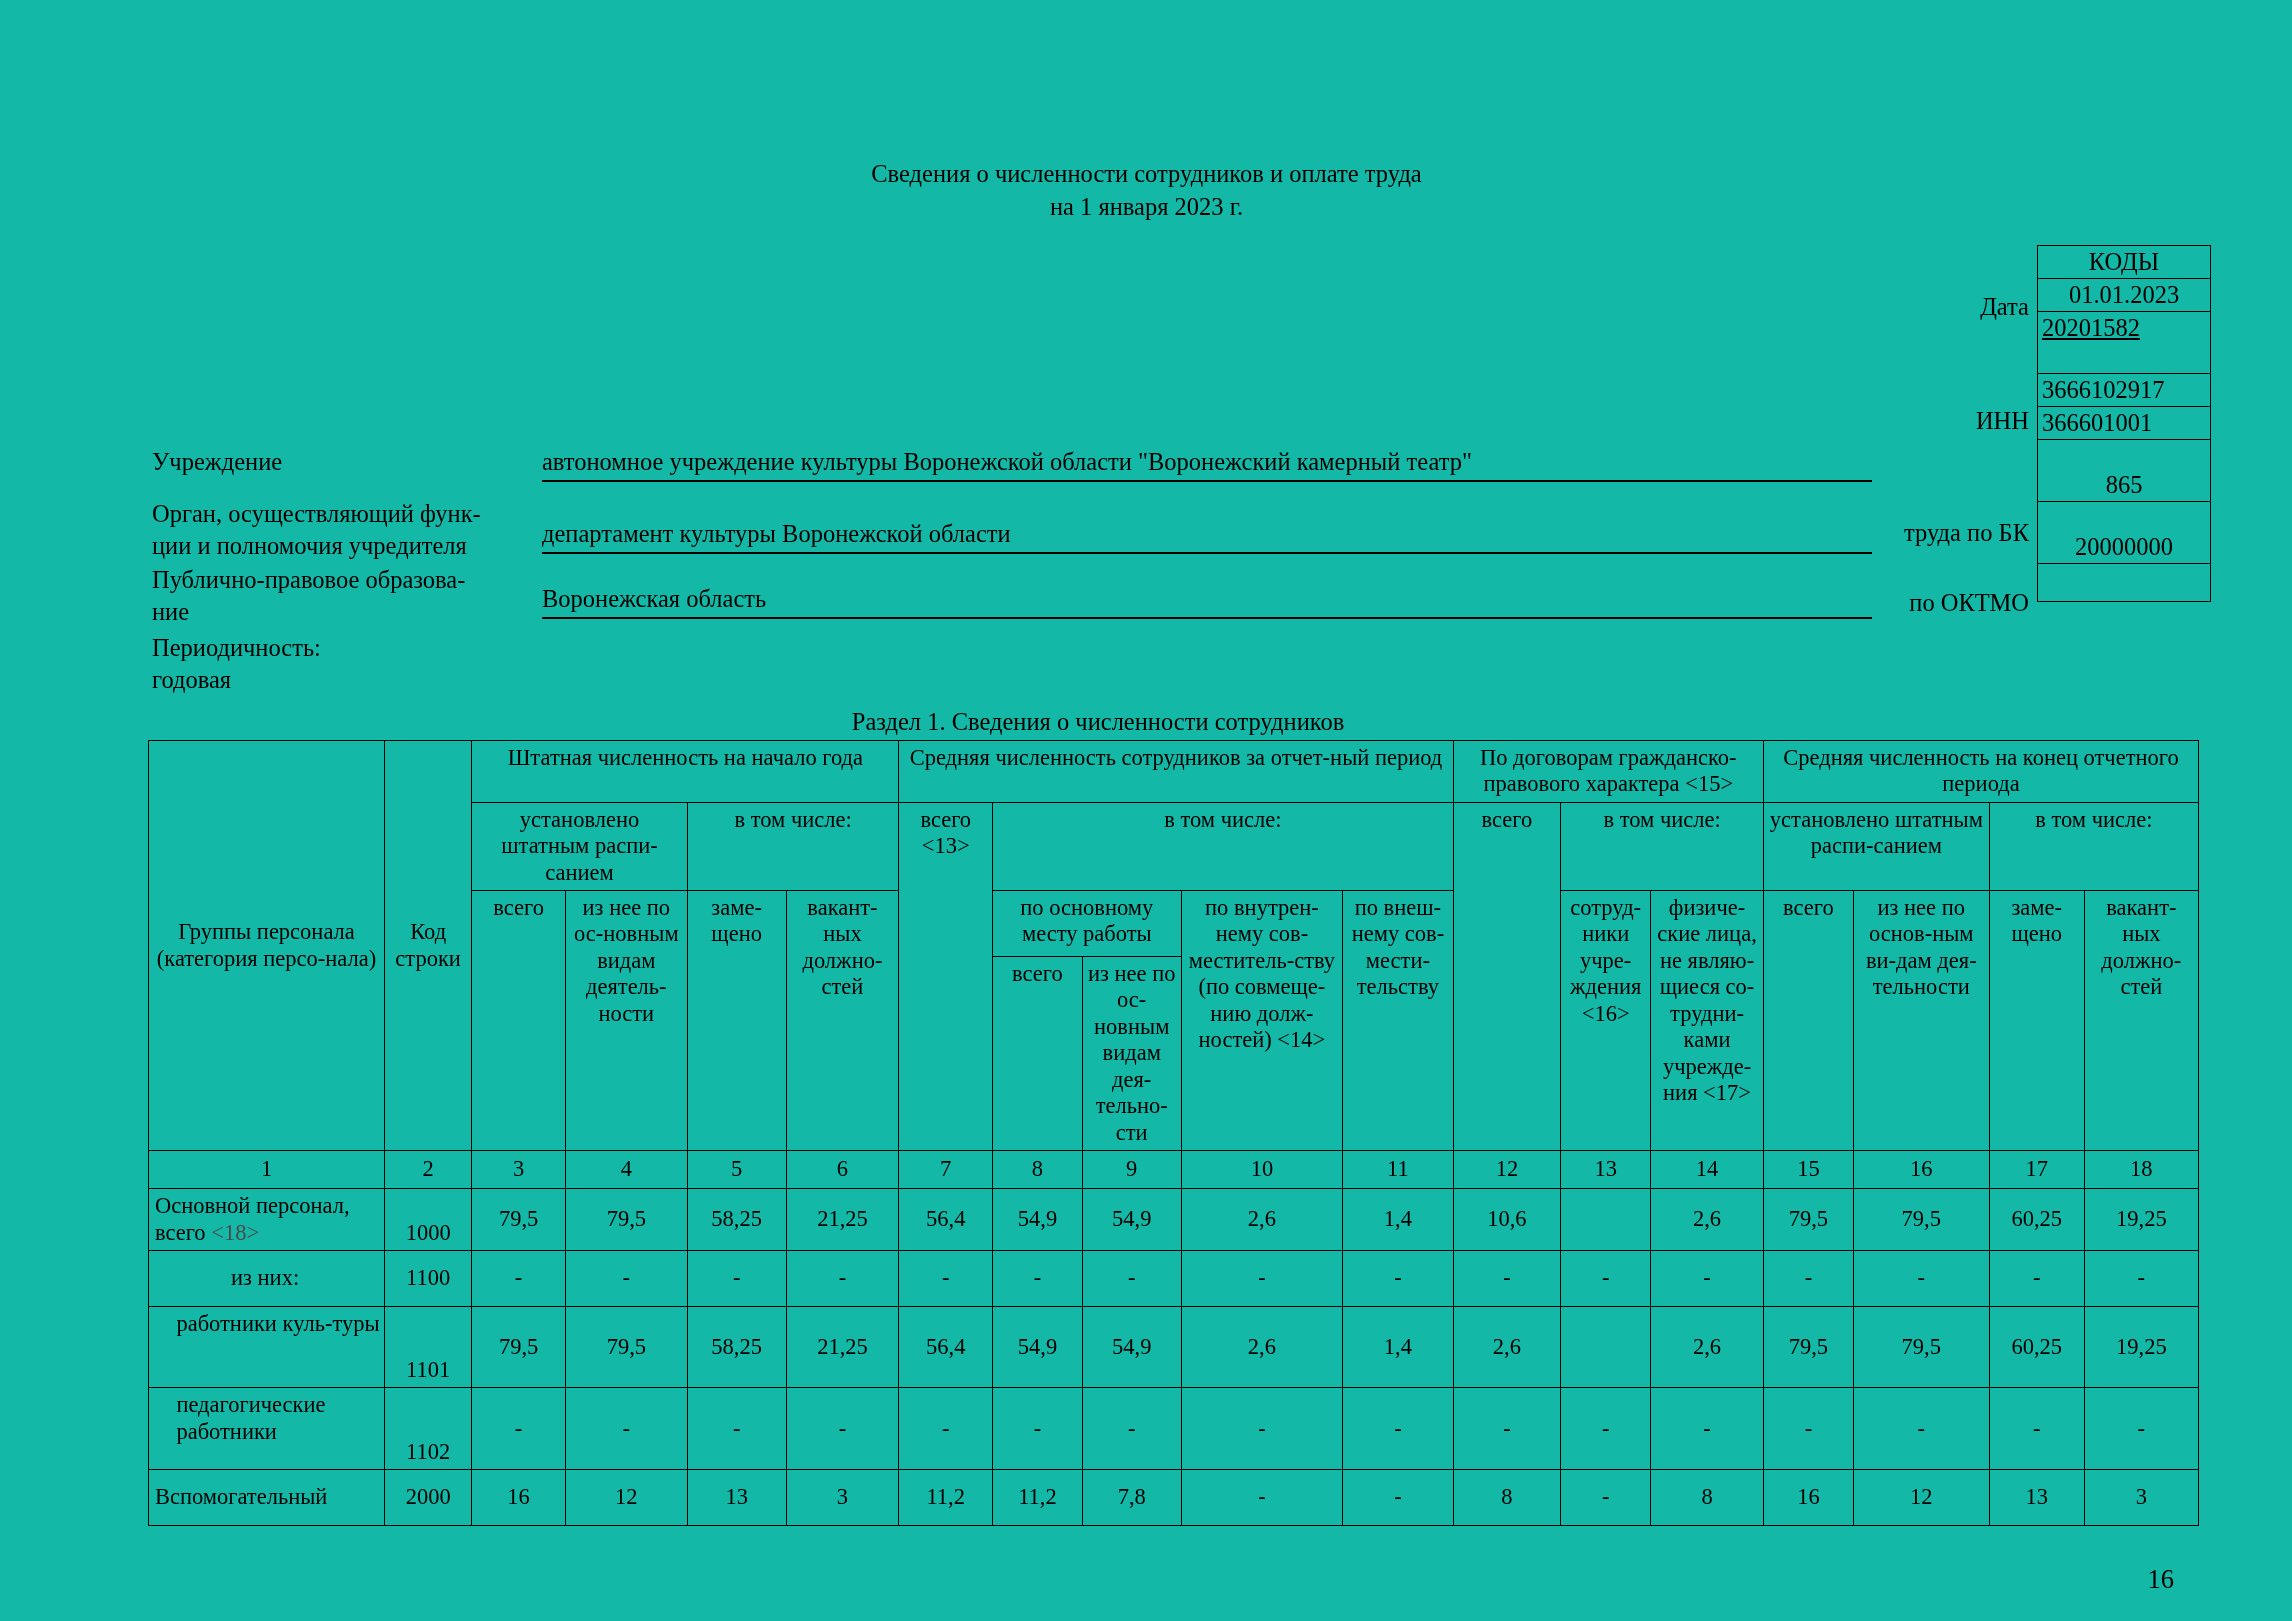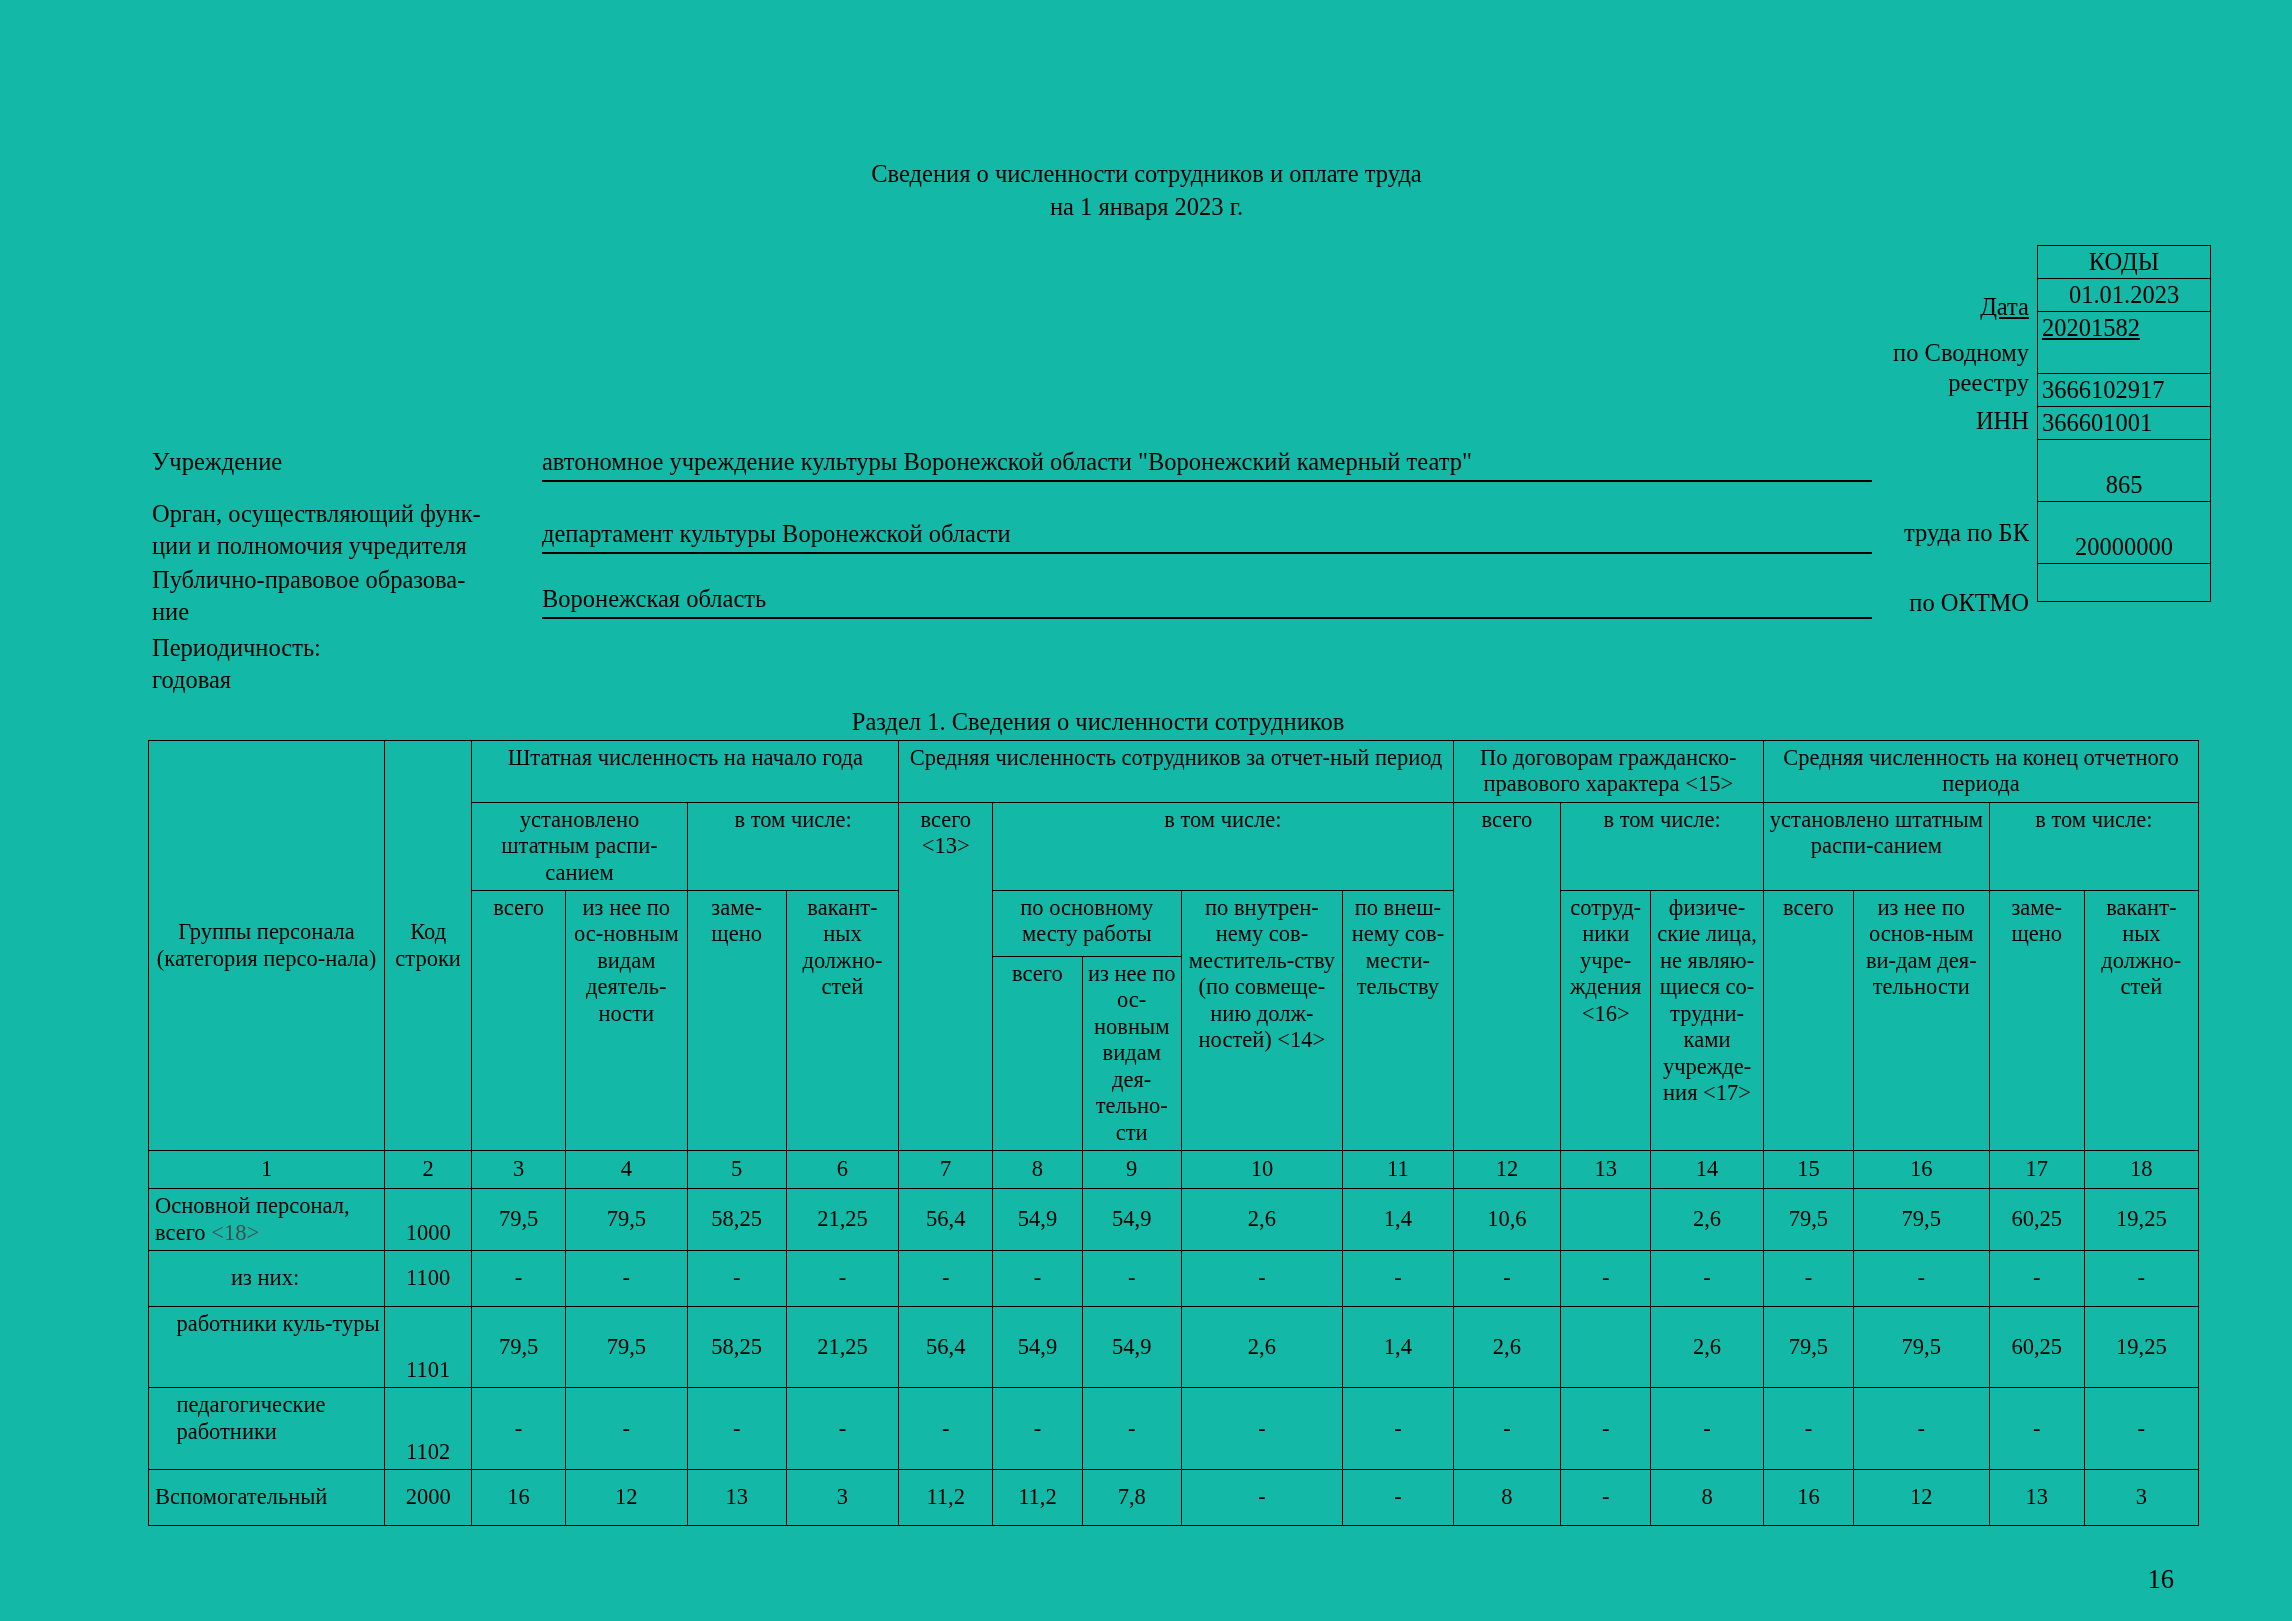--- a/index.html
+++ b/index.html
@@ -129,25 +129,21 @@
 </head>
 <body>
 
 <div class="page">
 
   <div class="title-block">
     <div>Сведения о численности сотрудников и оплате труда</div>
     <div>на 1 января 2023 г.</div>
   </div>
 
-  <div class="code-labels" style="top:292px;text-decoration:underline;">Дата</div>
-  <div class="code-labels" style="top:338px;">
-    <div>по Сводному</div>
-    <div>реестру</div>
-  </div>
+  <div class="code-labels" style="top:292px;">Дата</div>
   <div class="code-labels" style="top:406px;">ИНН</div>
   <div class="code-labels" style="top:518px;">труда по БК</div>
   <div class="code-labels" style="top:588px;">по ОКТМО</div>
 
   <table class="codes">
     <tbody>
         <tr>
       <td>КОДЫ</td>
     </tr>
     <tr>

